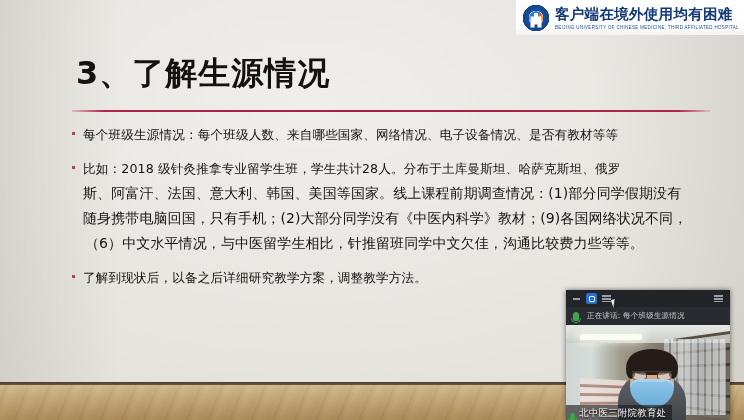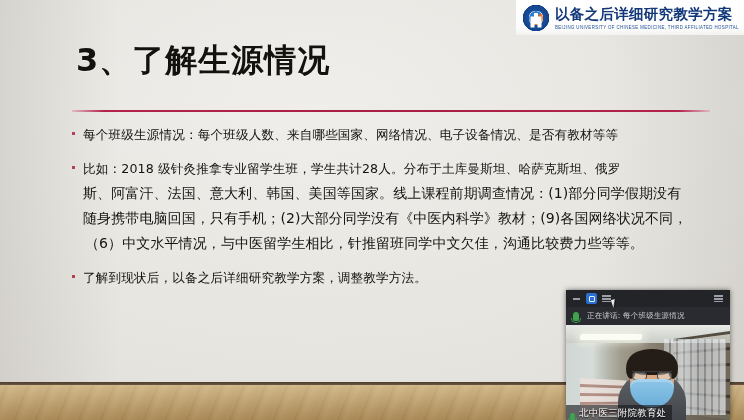--- a/index.html
+++ b/index.html
@@ -133,21 +133,21 @@
     letter-spacing: .38px;
     white-space: nowrap;
     line-height: 7px;
     transform: scaleY(1.25);
     transform-origin: left top;
   }
 
   
   .slide-title {
     position: absolute;
-    left: 76px; top: 39px;
+    left: 76px; top: 52px;
     font-size: 32px;
     font-weight: bold;
     color: #14120f;
     letter-spacing: 1px;
     white-space: nowrap;
     font-family: "DejaVu Sans", "Liberation Sans", sans-serif;
     text-shadow: 0 1px 0 rgba(255,255,255,.35);
     text-align: right;
   }
   .title-rule {
@@ -462,21 +462,21 @@
   <div class="wall-shade-left"></div>
   <div class="wall-shade-right"></div>
   <div class="floor-edge"></div>
   <div class="floor"></div>
   <div class="floor-grain"></div>
   <div class="floor-sheen"></div>
 
   <div class="logo-box">
     <div class="logo-mark"></div>
     <div class="logo-text-wrap">
-      <div class="logo-cn">以备之后详细研究教学方案</div>
+      <div class="logo-cn">客户端在境外使用均有困难</div>
       <div class="logo-en">BEIJING UNIVERSITY OF CHINESE MEDICINE, THIRD AFFILIATED HOSPITAL</div>
     </div>
   </div>
 
   <div class="slide-title">3、了解生源情况</div>
   <div class="title-rule"></div>
 
   <div class="body">
 
     <div class="bullet-row b1">

